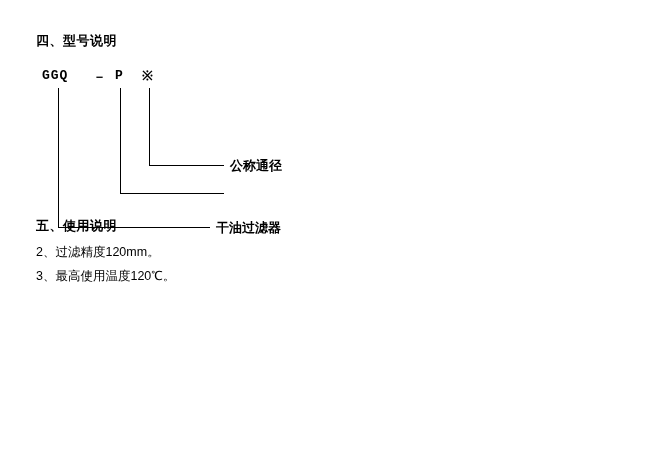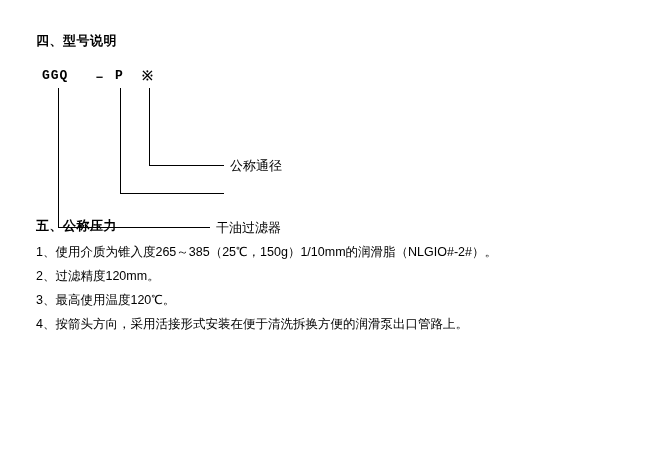--- a/index.html
+++ b/index.html
@@ -68,21 +68,21 @@
   #v-ggq  { left: 38px;  top: 30px; height: 139px; }
 
   
   #h-star { left: 129px; top: 107px; width: 75px; }
   #h-p    { left: 100px; top: 135px; width: 104px; }
   #h-ggq  { left: 38px;  top: 169px; width: 152px; }
 
   .leader-label {
     position: absolute;
     font-size: 13px;
-    font-weight: normal;
+    font-weight: bold;
     white-space: nowrap;
   }
   #label-dia  { left: 210px; top: 99px; }
   #label-pres { left: 210px; top: 127px; }
   #label-name { left: 196px; top: 161px; text-align: center; }
 
   
   .usage-list {
     position: absolute;
     left: 16px;
@@ -114,22 +114,20 @@
     <div class="vline" id="v-ggq"></div>
 
     <div class="hline" id="h-star"></div>
     <div class="hline" id="h-p"></div>
     <div class="hline" id="h-ggq"></div>
 
     <div class="leader-label" id="label-dia">公称通径</div>
     <div class="leader-label" id="label-name">干油过滤器</div>
   </div>
 
-  <div class="section-title" id="title-usage">五、公称压力</div>
+  <div class="section-title" id="title-usage">五、使用说明</div>
 
   <div class="usage-list">
-    <div class="usage-item">1、使用介质为锥入度265～385（25℃，150g）1/10mm的润滑脂（NLGIO#-2#）。</div>
     <div class="usage-item">2、过滤精度120mm。</div>
     <div class="usage-item">3、最高使用温度120℃。</div>
-    <div class="usage-item">4、按箭头方向，采用活接形式安装在便于清洗拆换方便的润滑泵出口管路上。</div>
   </div>
 
 </div>
 
 </body></html>

